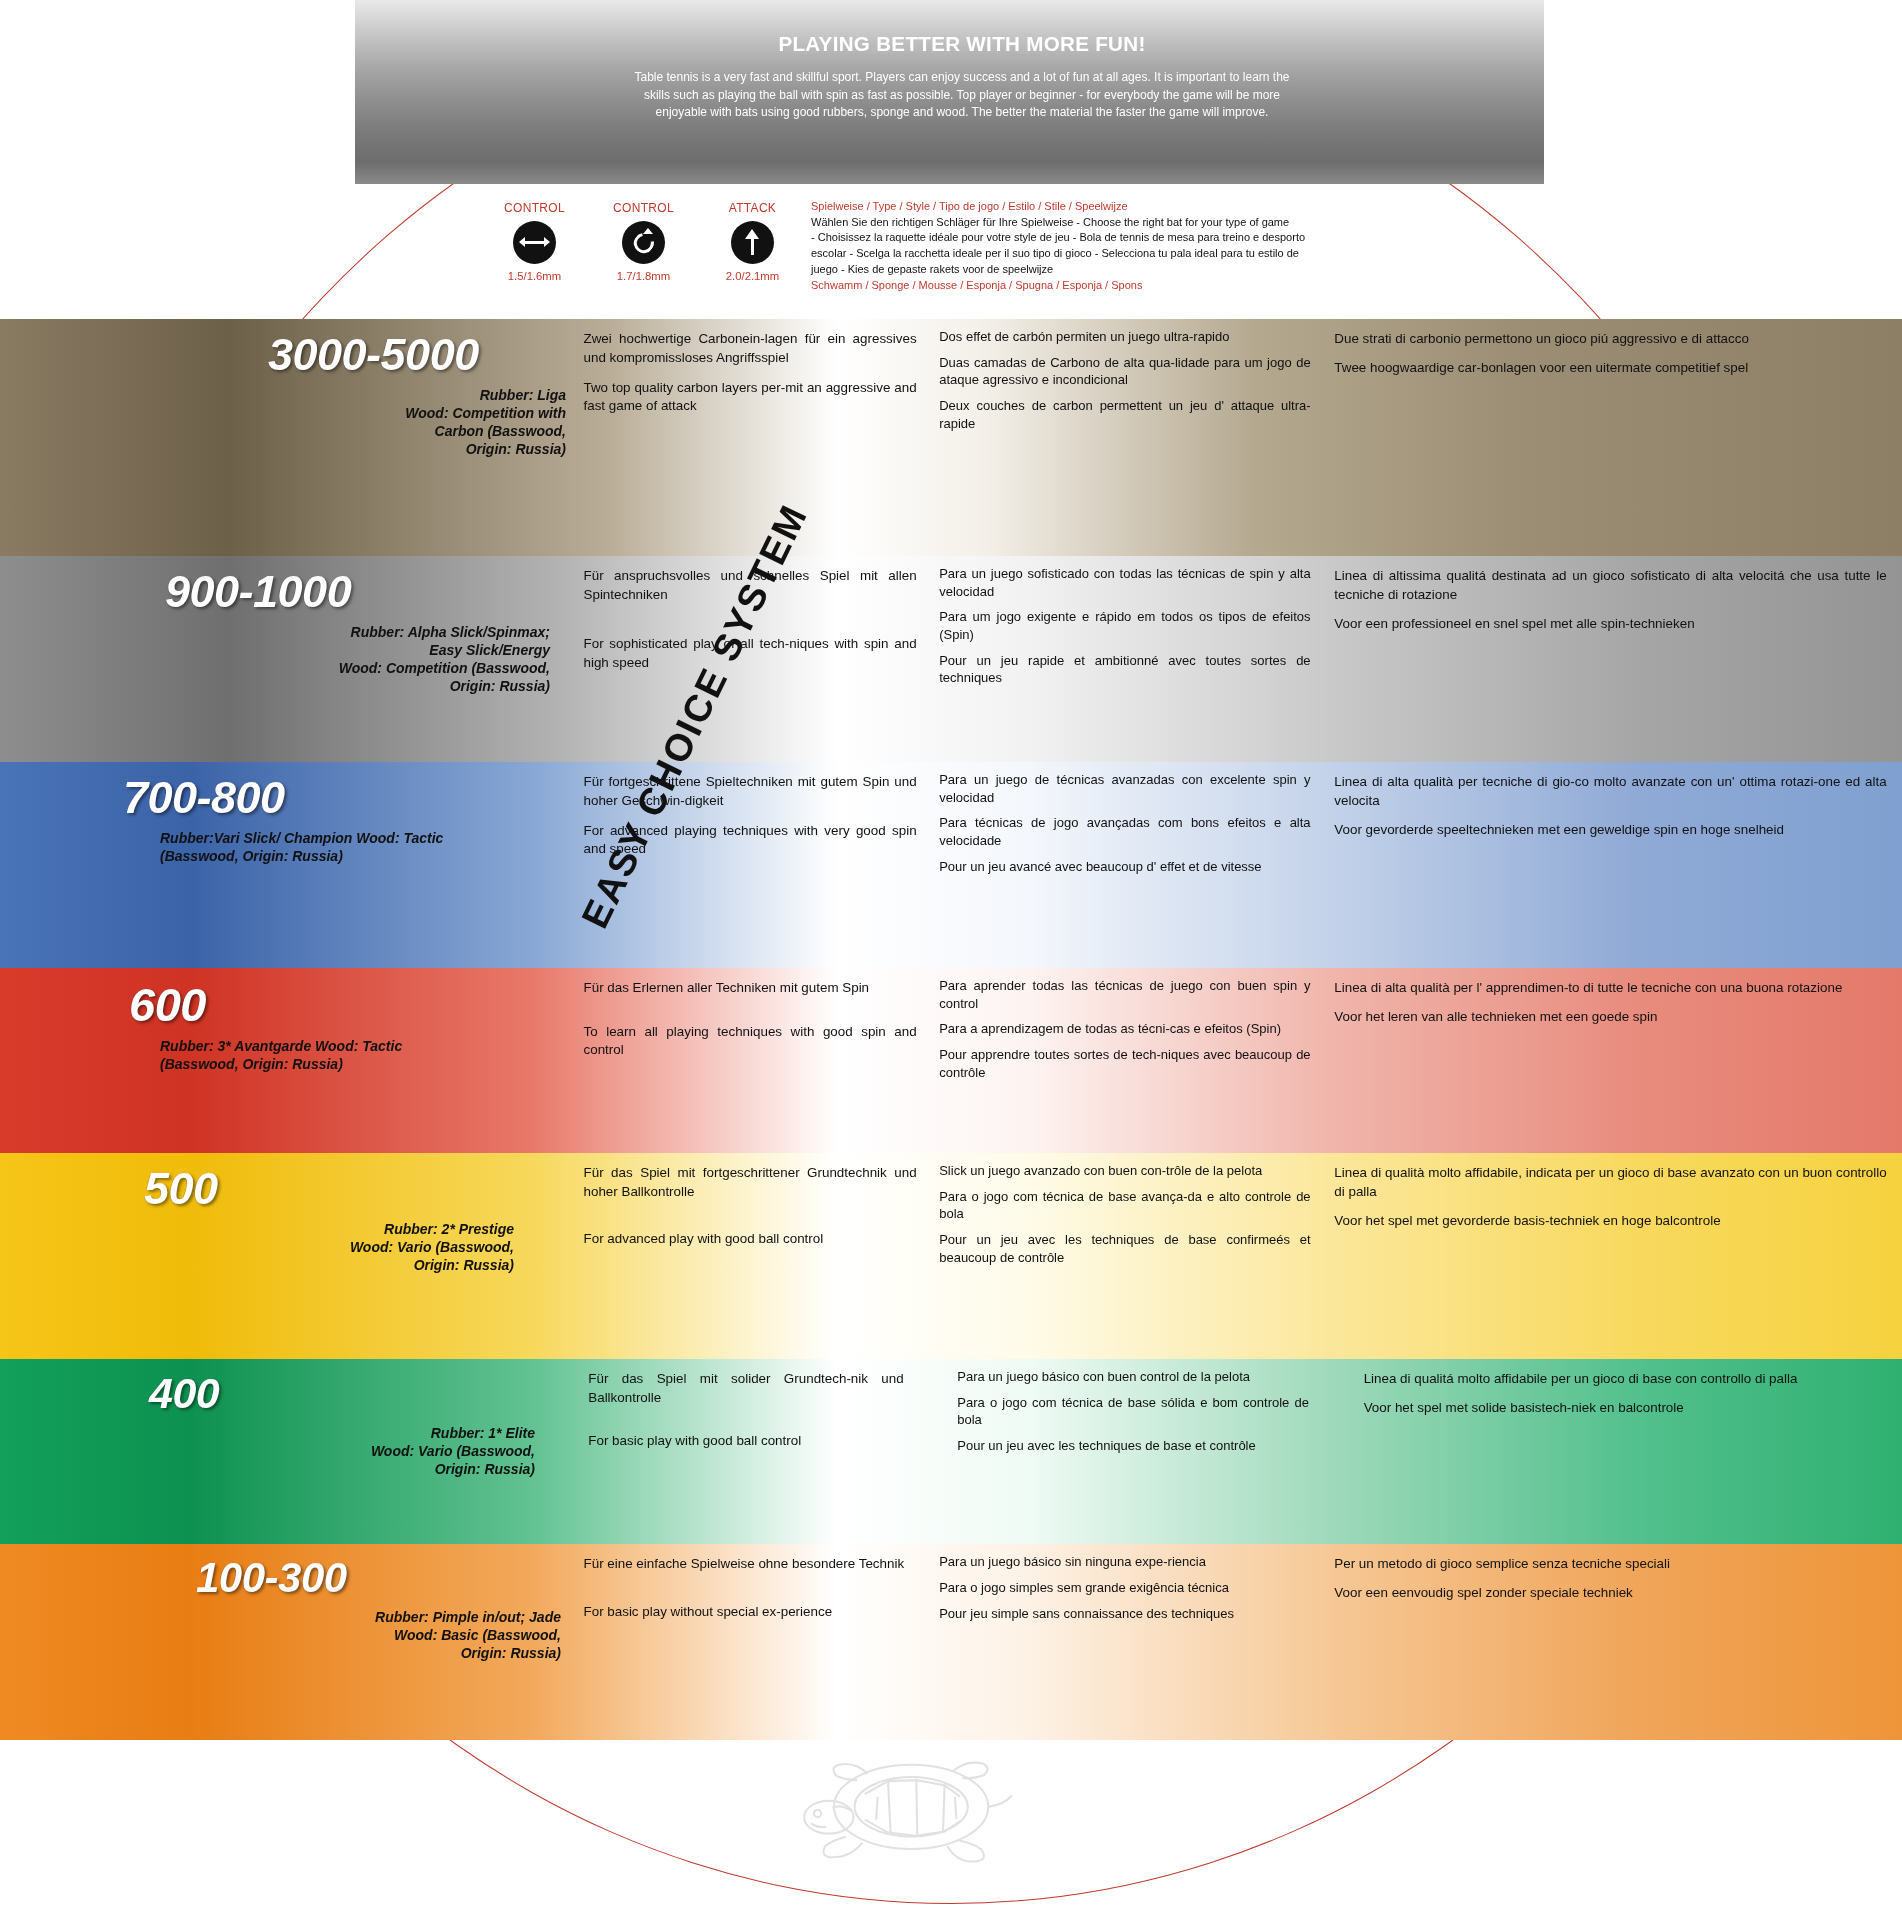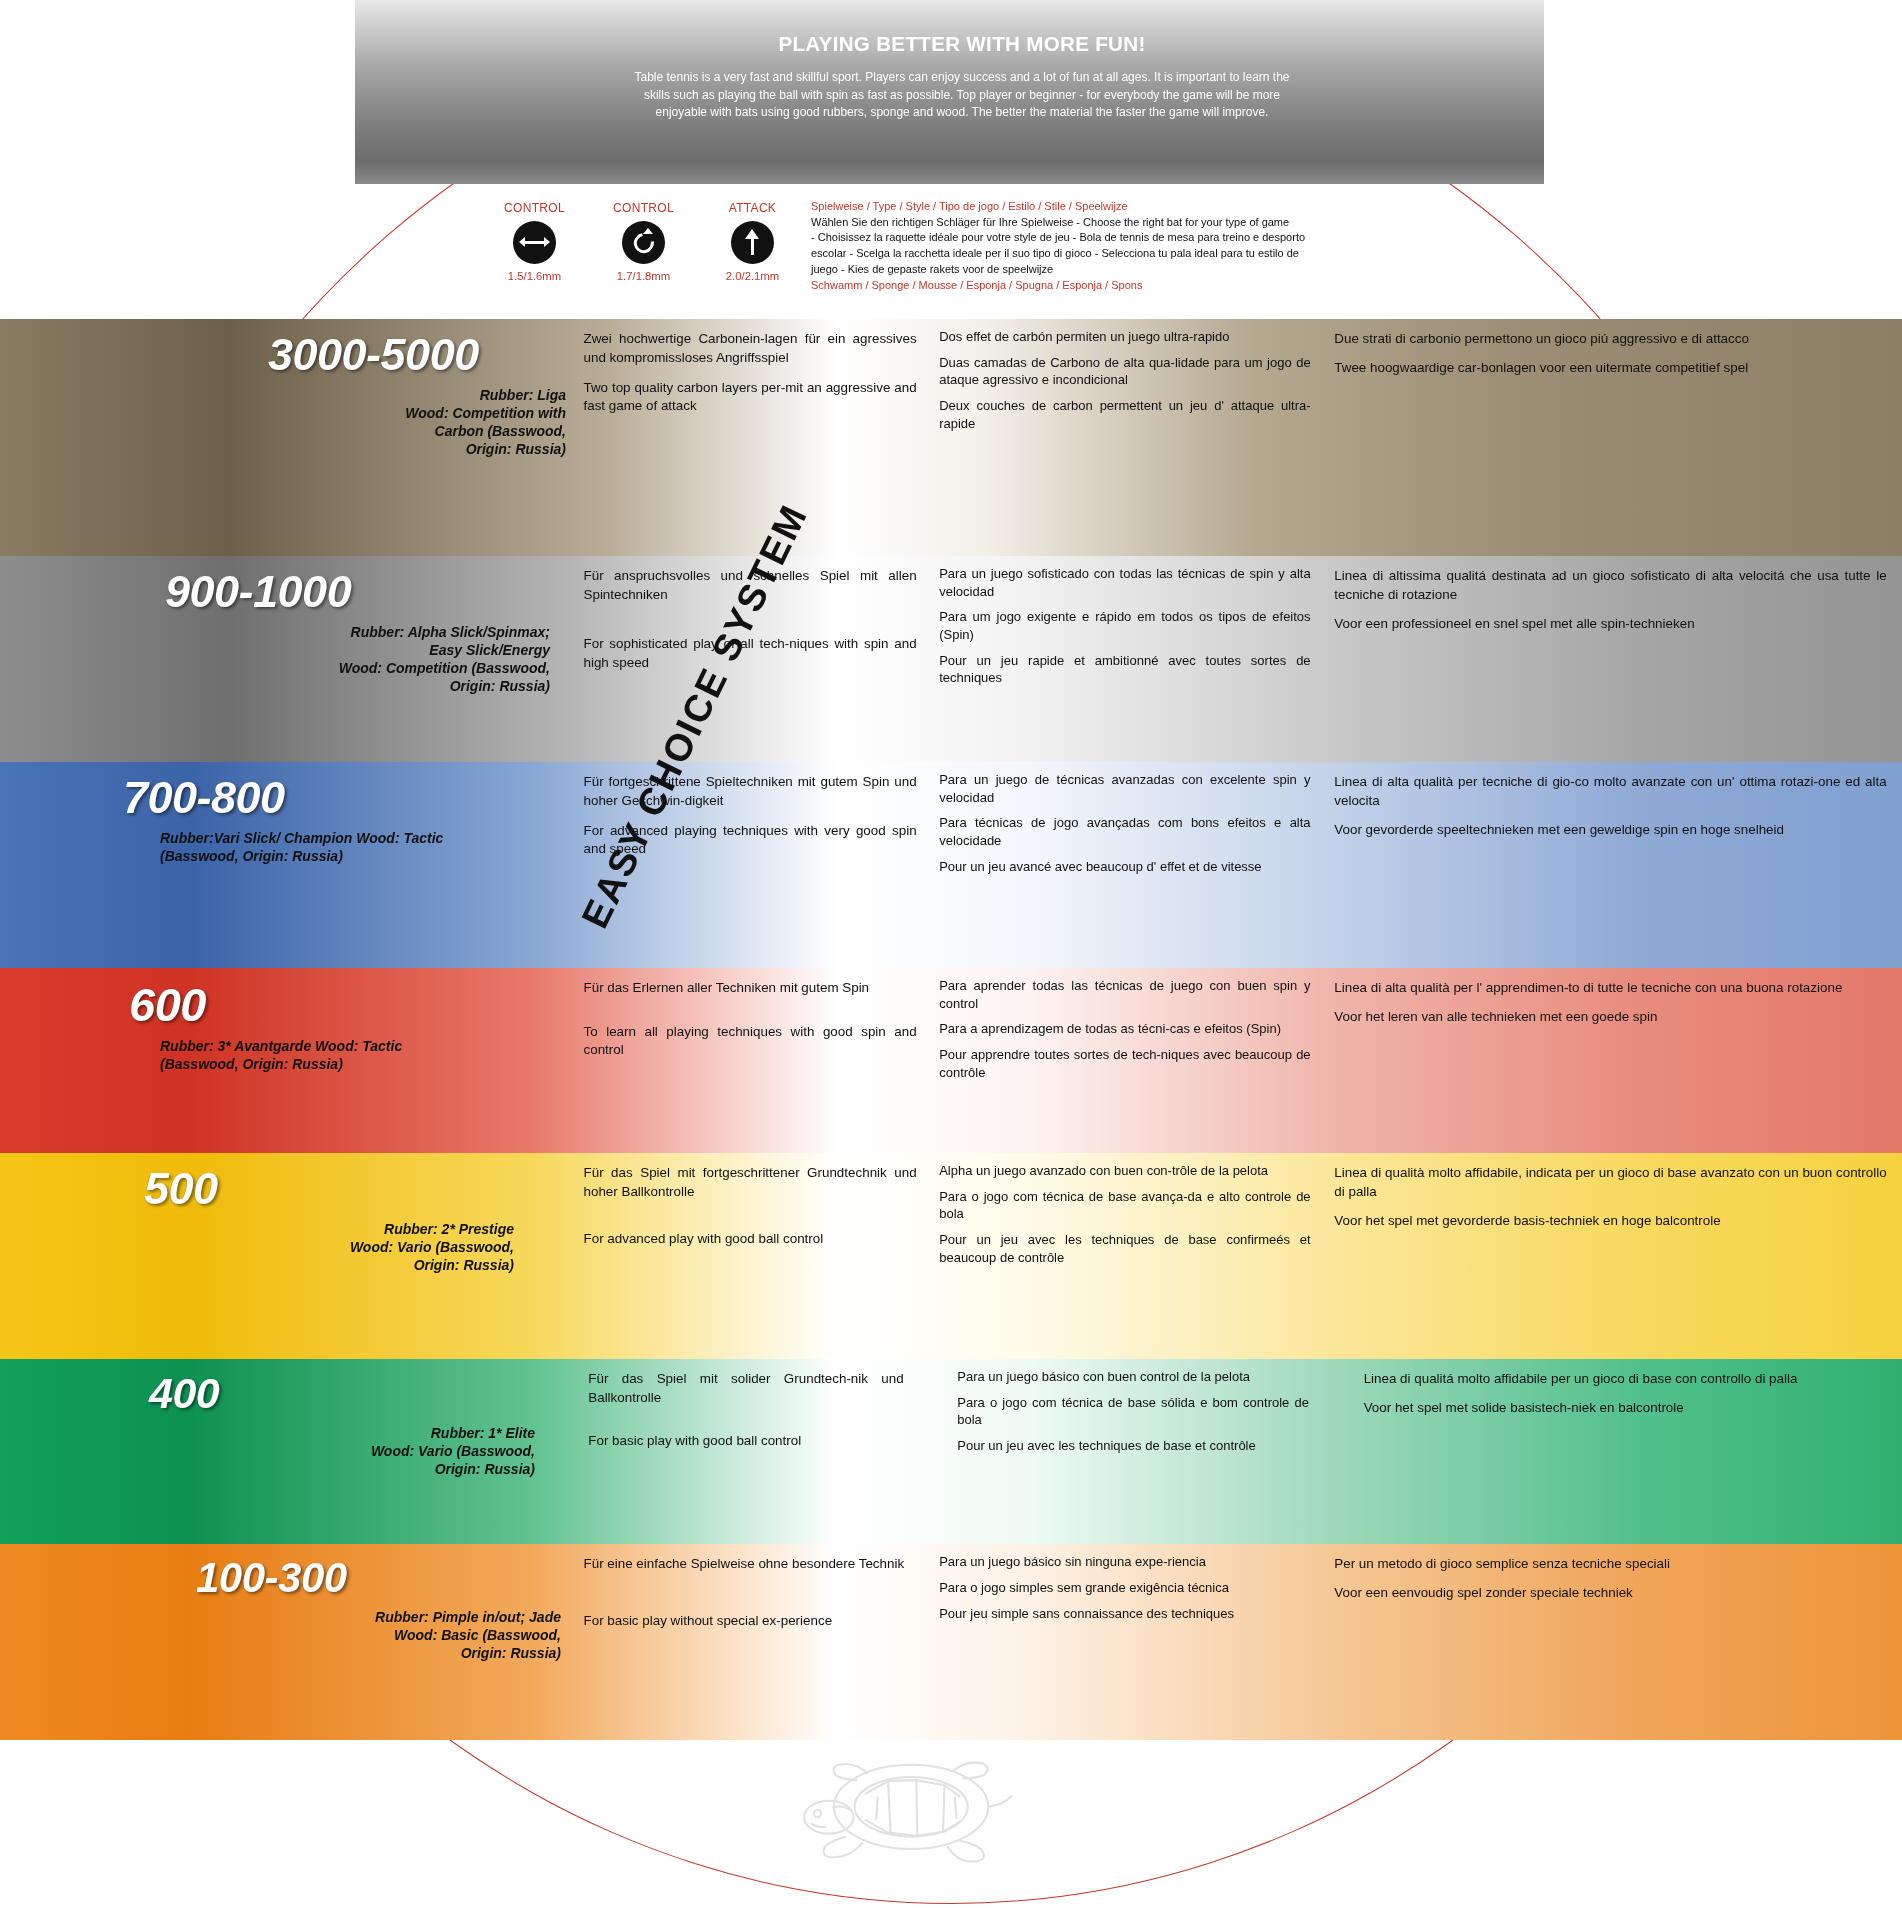--- a/index.html
+++ b/index.html
@@ -352,21 +352,21 @@
       <div class="title t-4">500</div>
       <div class="spec s-4" style="white-space:pre-line;">Rubber: 2* Prestige
 Wood: Vario (Basswood,
 Origin: Russia)</div>
     </div>
     <div class="col-de">
       <p class="p" style="margin-bottom:29px;">Für das Spiel mit fortgeschrittener Grundtechnik und hoher Ballkontrolle</p>
       <p class="p last">For advanced play with good ball control</p>
     </div>
     <div class="col-es">
-      <p class="p">Alpha un juego avanzado con buen con-trôle de la pelota</p>
+      <p class="p">Slick un juego avanzado con buen con-trôle de la pelota</p>
       <p class="p">Para o jogo com técnica de base avança-da e alto controle de bola</p>
       <p class="p last">Pour un jeu avec les techniques de base confirmeés et beaucoup de contrôle</p>
     </div>
     <div class="col-it">
       <p class="p">Linea di qualità molto affidabile, indicata per un gioco di base avanzato con un buon controllo di palla</p>
       <p class="p last">Voor het spel met gevorderde basis-techniek en hoge balcontrole</p>
     </div>
   </div>
 
   <div class="row r5 band-5">
@@ -392,21 +392,21 @@
   </div>
 
   <div class="row r6 band-6">
     <div class="col-name">
       <div class="title t-6">100-300</div>
       <div class="spec s-6" style="white-space:pre-line;">Rubber: Pimple in/out; Jade
 Wood: Basic (Basswood,
 Origin: Russia)</div>
     </div>
     <div class="col-de">
-      <p class="p" style="margin-bottom:38px;">Für eine einfache Spielweise ohne besondere Technik</p>
+      <p class="p" style="margin-bottom:29px;">Für eine einfache Spielweise ohne besondere Technik</p>
       <p class="p last">For basic play without special ex-perience</p>
     </div>
     <div class="col-es">
       <p class="p">Para un juego básico sin ninguna expe-riencia</p>
       <p class="p">Para o jogo simples sem grande exigência técnica</p>
       <p class="p last">Pour jeu simple sans connaissance des techniques</p>
     </div>
     <div class="col-it">
       <p class="p">Per un metodo di gioco semplice senza tecniche speciali</p>
       <p class="p last">Voor een eenvoudig spel zonder speciale techniek</p>

